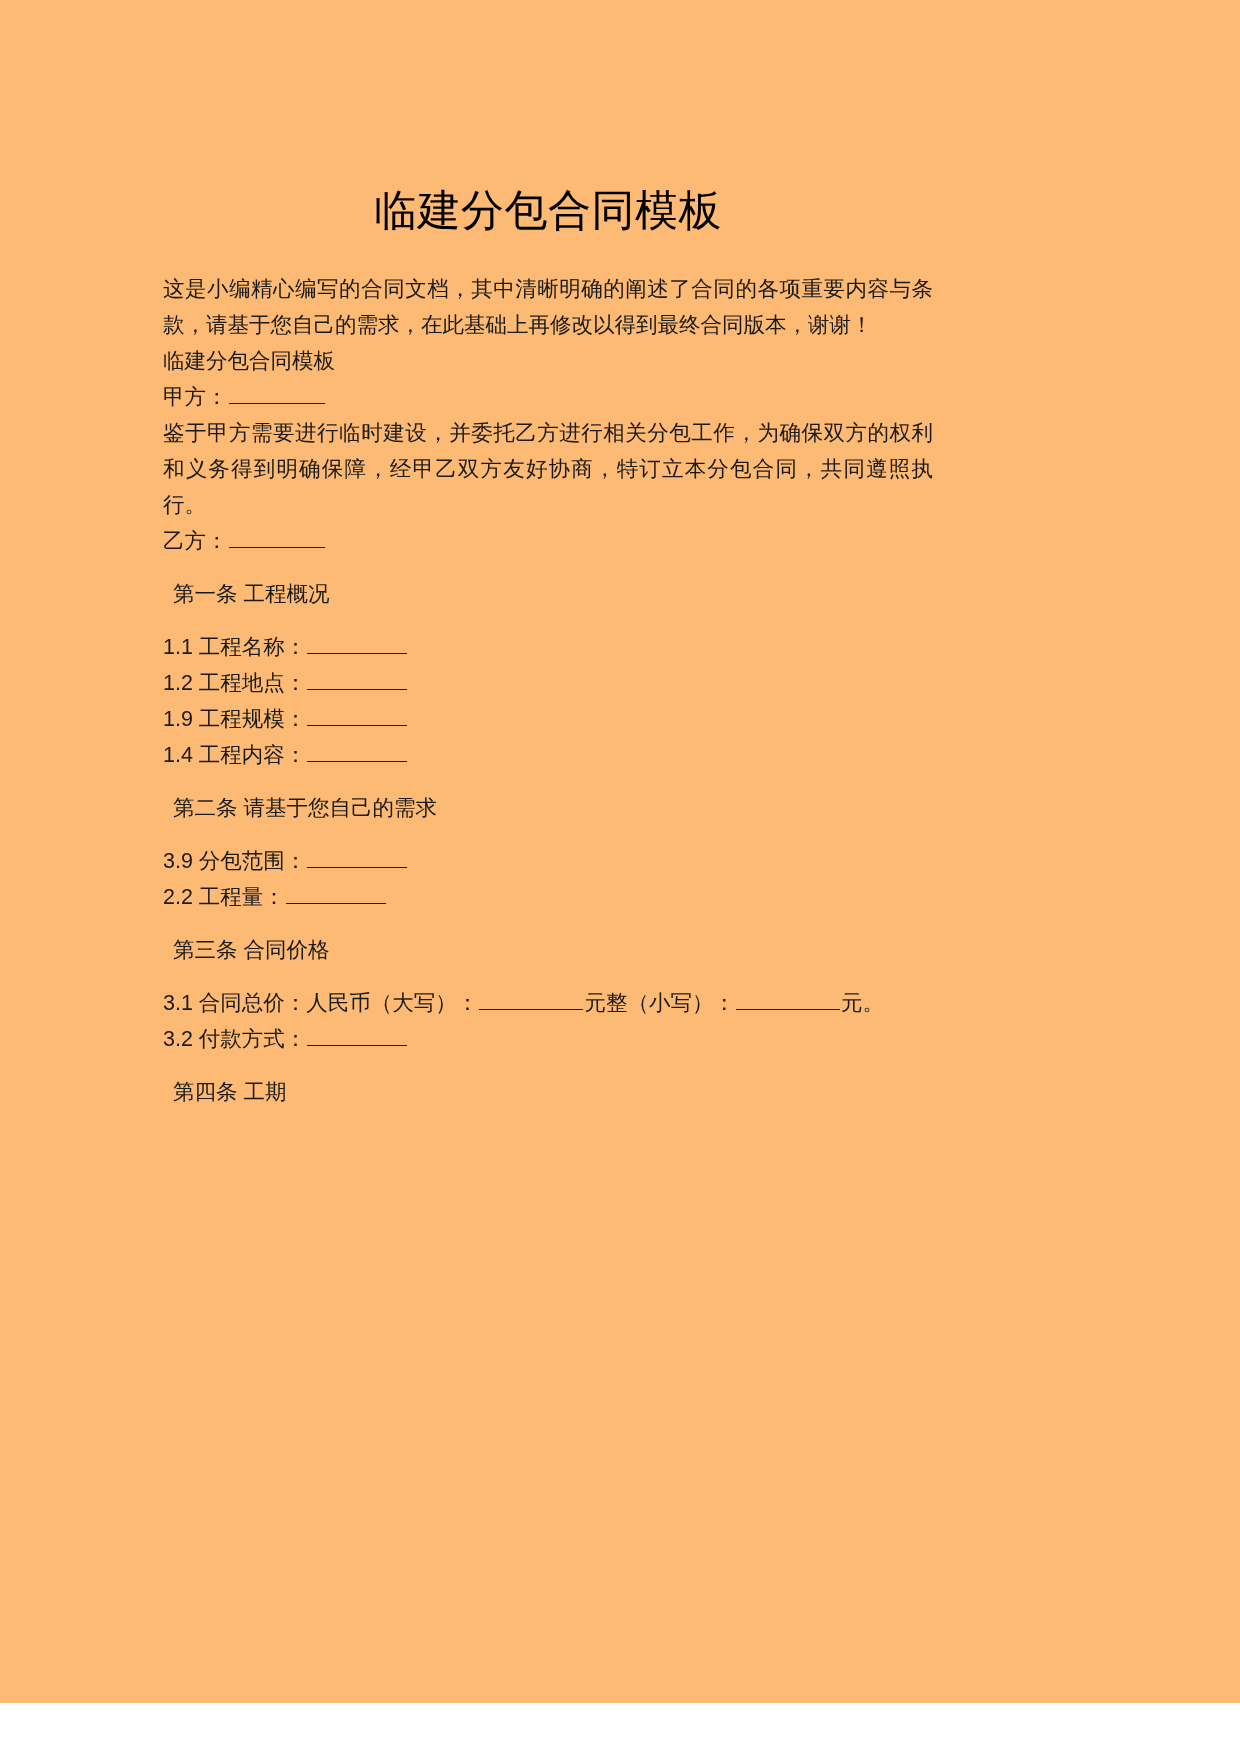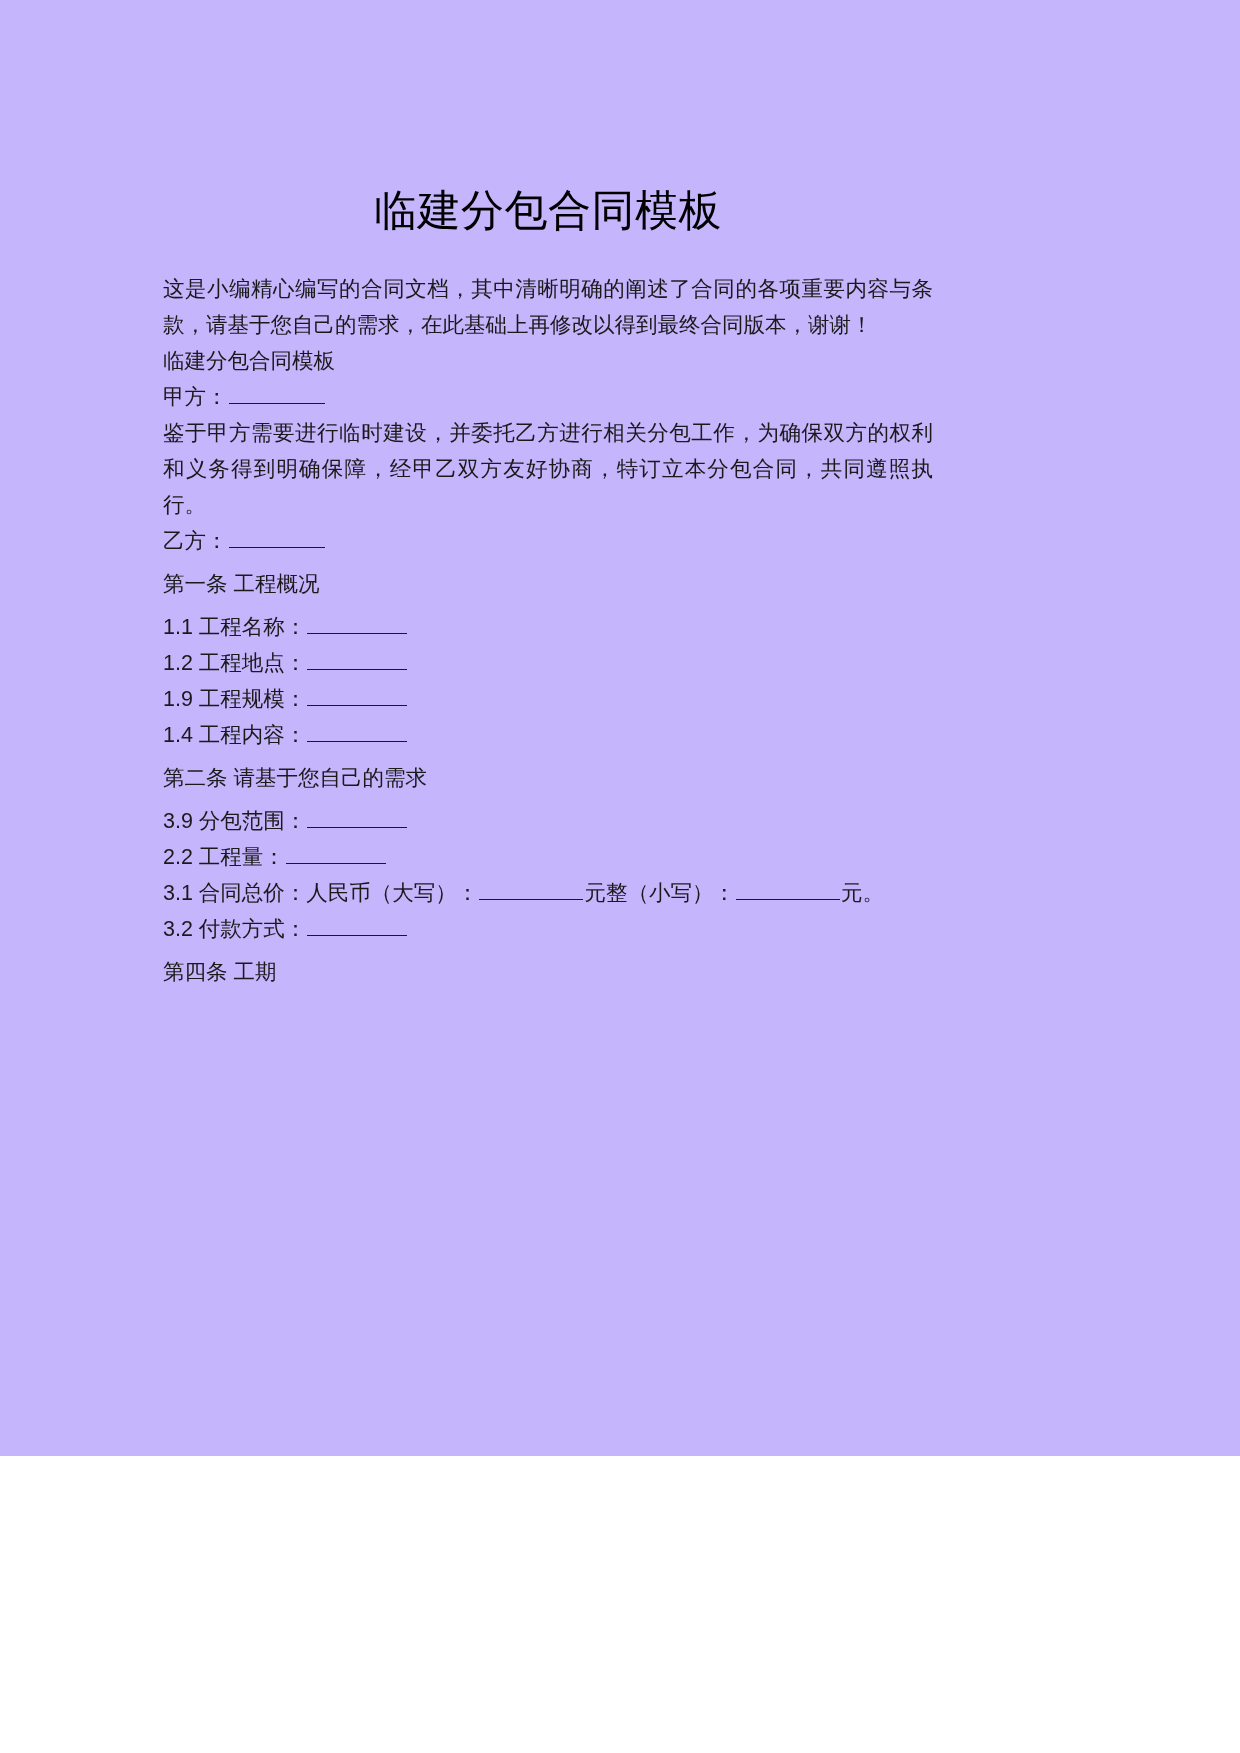--- a/index.html
+++ b/index.html
@@ -7,23 +7,23 @@
     padding: 0;
     background: #ffffff;
   }
   body {
     font-family: "Liberation Sans", "DejaVu Sans", sans-serif;
     color: #000000;
   }
   .page {
     position: relative;
     width: 1240px;
-    height: 1456px;
+    height: 1703px;
     margin: 0 auto;
-    background: #c4b5fd;
+    background: #fdba74;
     box-sizing: border-box;
     overflow: hidden;
   }
   .content {
     position: absolute;
     left: 163px;
     top: 0;
     width: 770px;
   }
   .doc-title {
@@ -60,21 +60,21 @@
     vertical-align: baseline;
     margin: 0 1px;
   }
   .blank.w-short { width: 96px; }
   .blank.w-med { width: 100px; }
   .blank.w-long { width: 104px; }
   .heading {
     font-size: 21.5px;
     line-height: 50px;
     color: #1a1a1a;
-    margin: 0;
+    margin: 10px;
   }
 </style>
 </head>
 <body>
 
 <div class="page">
   <div class="content">
 
     <h1 class="doc-title">临建分包合同模板</h1>
 
@@ -97,20 +97,21 @@
     <p class="para tight"><span>1.9  工程规模：</span><span class="blank w-med"></span></p>
 
     <p class="para tight"><span>1.4  工程内容：</span><span class="blank w-med"></span></p>
 
     <p class="heading">第二条  请基于您自己的需求</p>
 
     <p class="para tight"><span>3.9  分包范围：</span><span class="blank w-med"></span></p>
 
     <p class="para tight"><span>2.2  工程量：</span><span class="blank w-med"></span></p>
 
+    <p class="heading">第三条  合同价格</p>
 
     <p class="para tight"><span>3.1  合同总价：人民币（大写）：</span><span class="blank w-long"></span><span>元整（小写）：</span><span class="blank w-long"></span><span>元。</span></p>
 
     <p class="para tight"><span>3.2  付款方式：</span><span class="blank w-med"></span></p>
 
     <p class="heading">第四条  工期</p>
 
   </div>
 </div>
 

